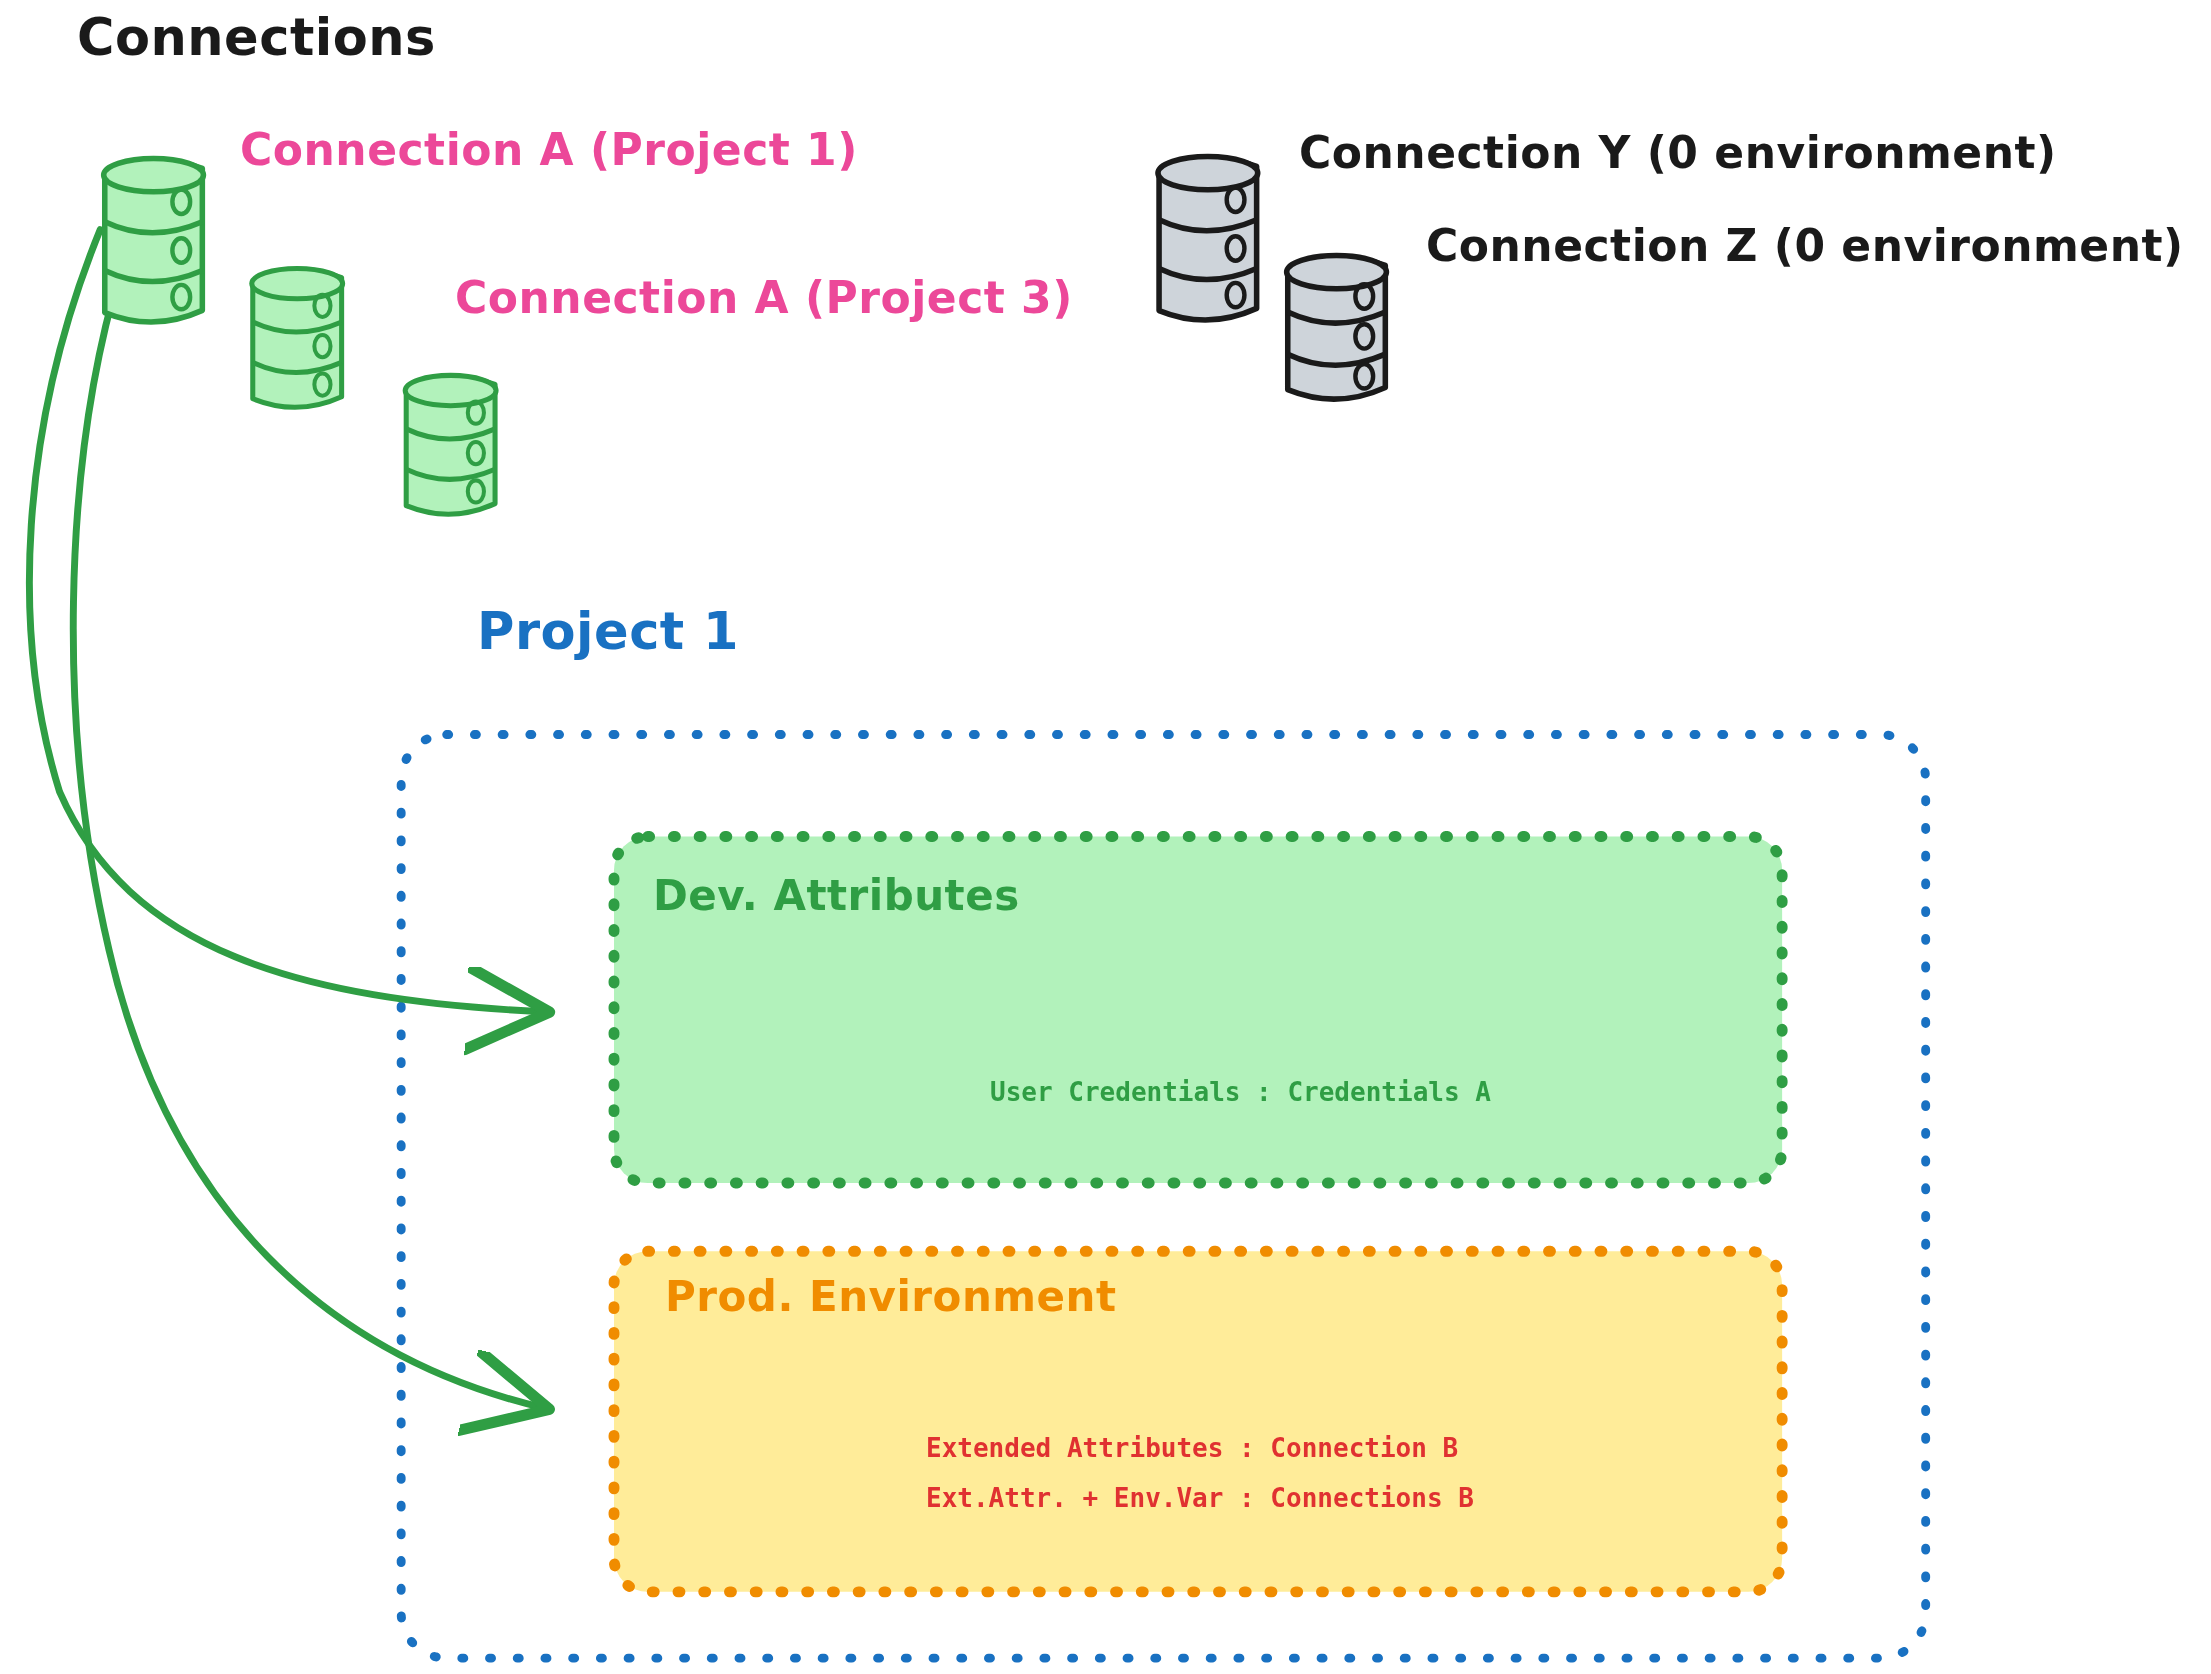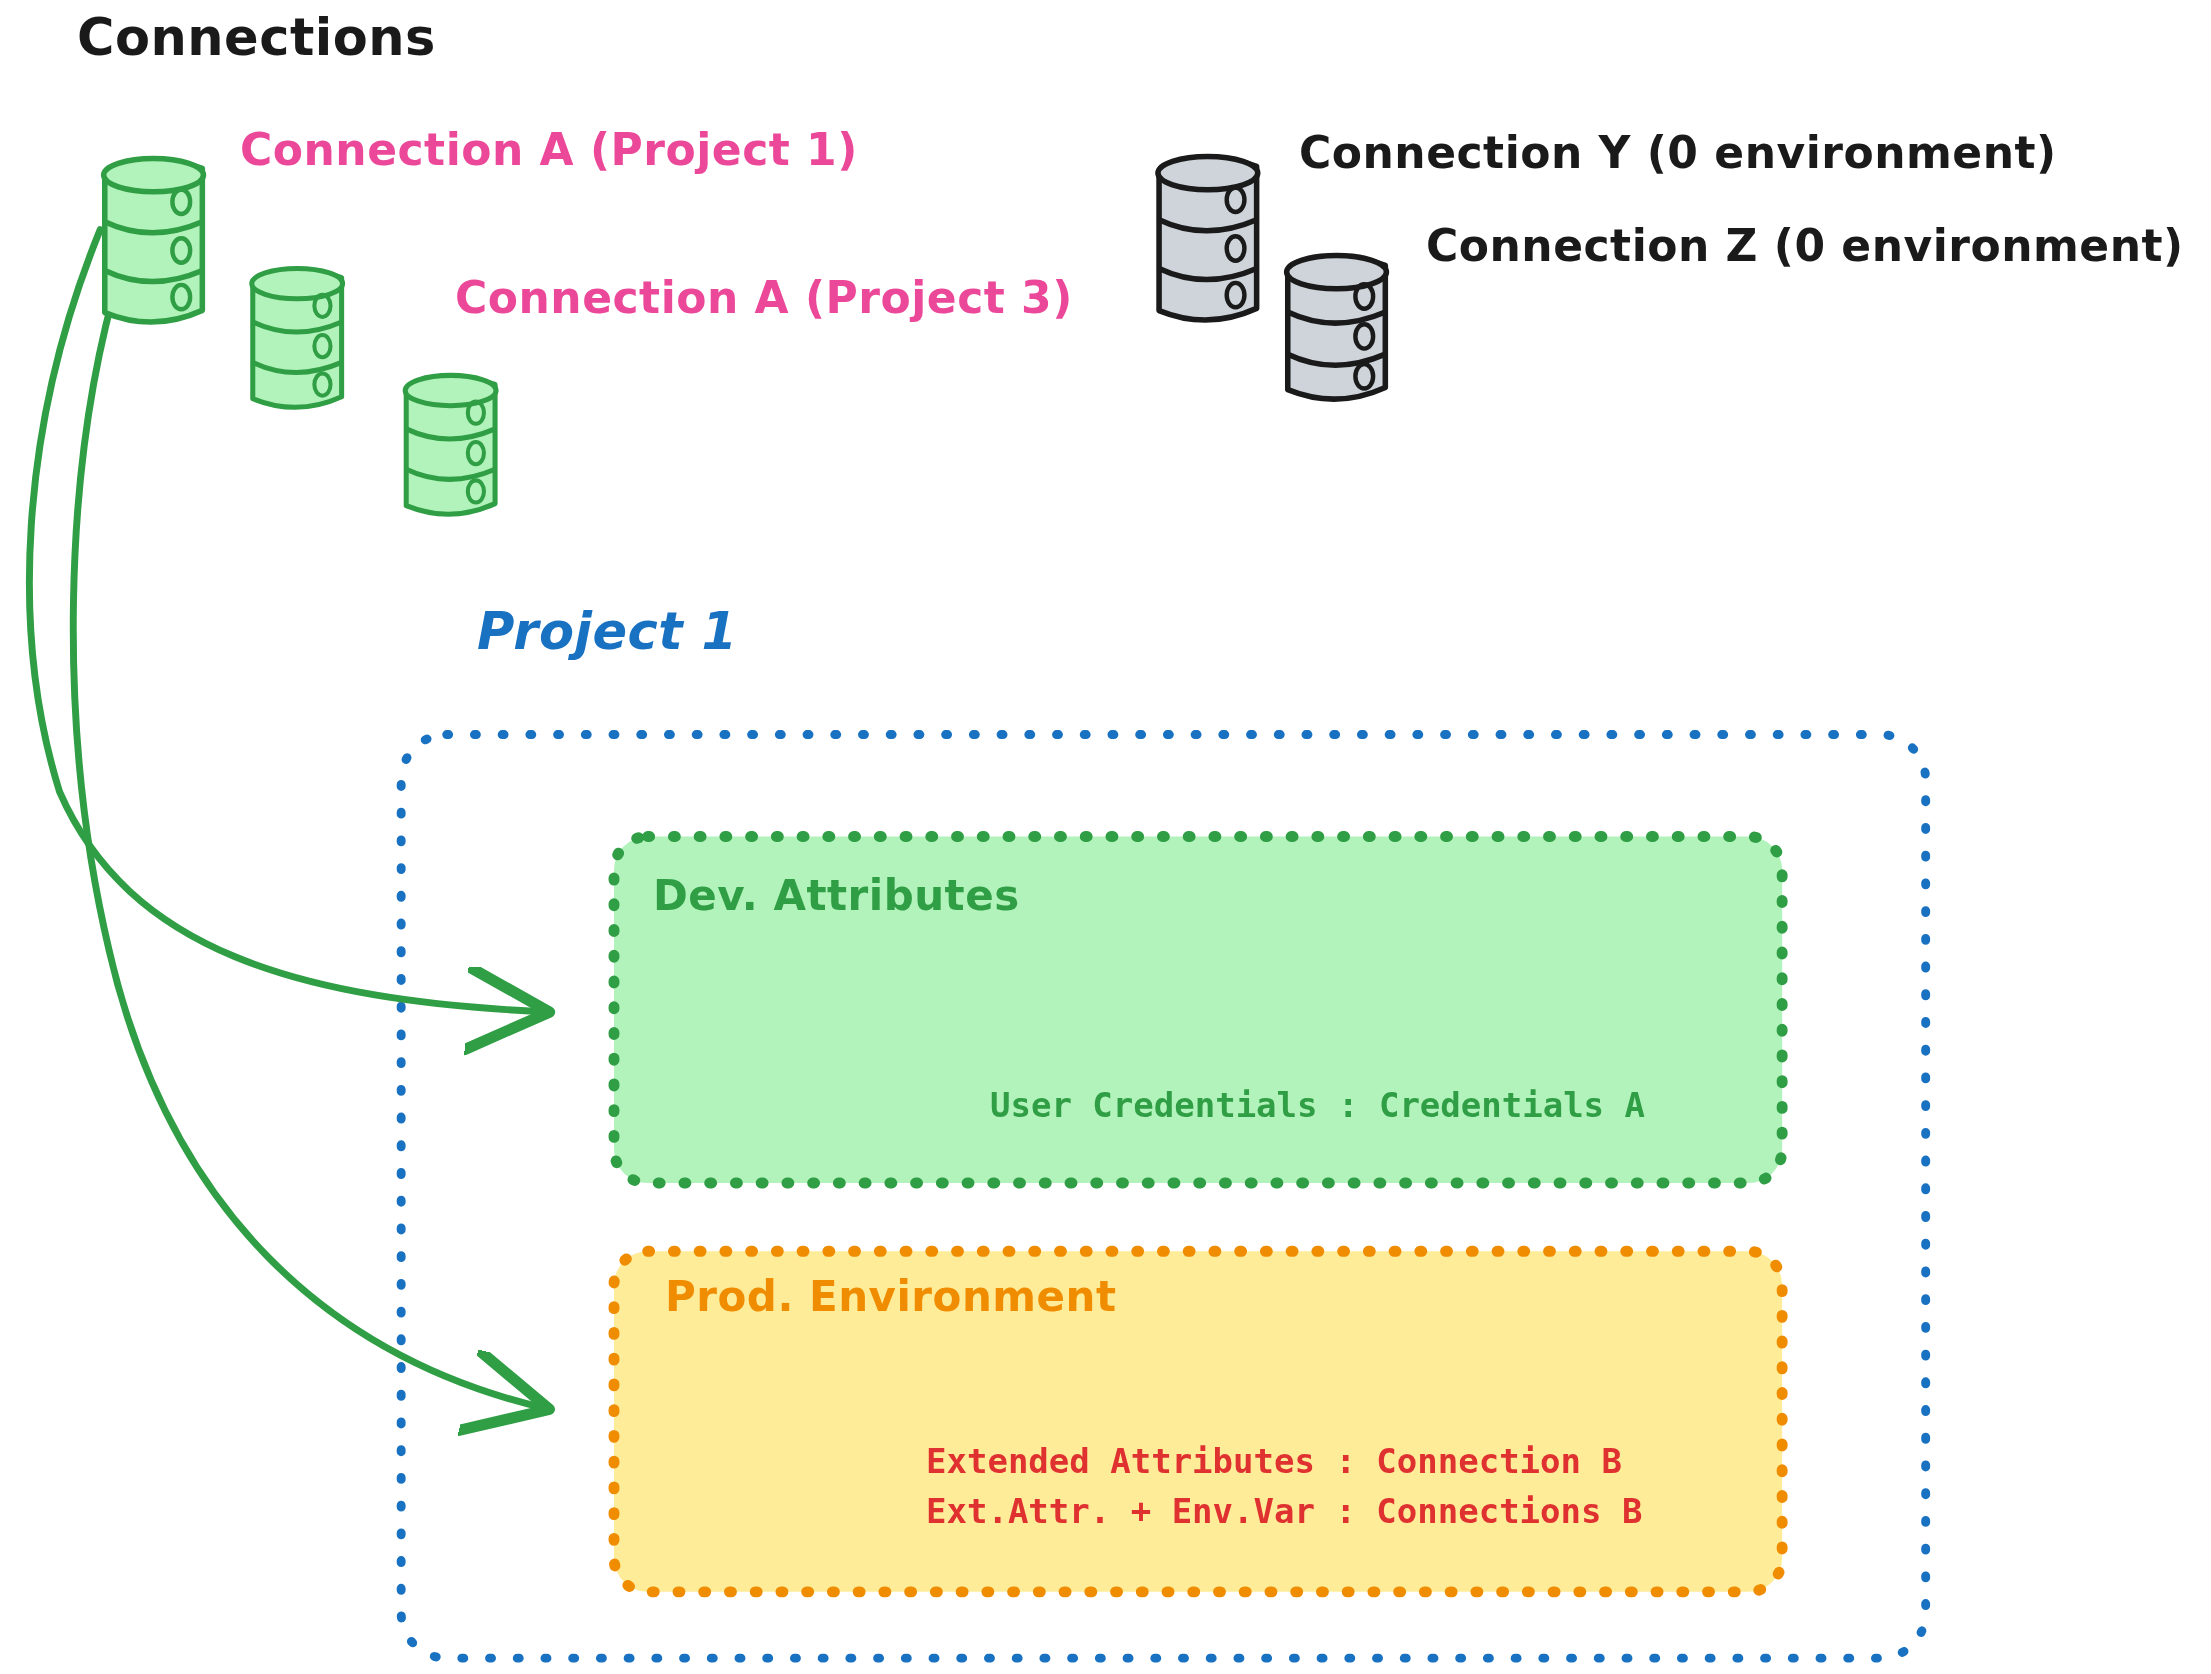--- a/index.html
+++ b/index.html
@@ -20,28 +20,28 @@
   .green-text{color:#ec4899;}
   .black-text{color:#1a1a1a;}
 
   #lbl-a1{left:240px;top:124px;}
   #lbl-a2{left:347px;top:203px;}
   #lbl-a3{left:455px;top:272px;}
   #lbl-y{left:1299px;top:127px;}
   #lbl-z{left:1426px;top:220px;}
 
   
-  #project-label{position:absolute;left:477px;top:602px;font-size:51px;color:#1971c2;font-style:italic;}
+  #project-label{position:absolute;left:477px;top:602px;font-size:51px;color:#1971c2;}
 
   
   .env-title{position:absolute;font-size:42px;}
   #dev-title{left:653px;top:871px;color:#2f9e44;}
   #prod-title{left:665px;top:1272px;color:#f08c00;}
 
-  .env-line{position:absolute;font-size:34px;margin-top:8px;}
+  .env-line{position:absolute;font-size:26px;}
   #dev-cred{left:990px;top:1077px;color:#2f9e44;}
   #prod-line1{left:926px;top:1433px;color:#e03131;text-align:center;}
   #prod-line2{left:926px;top:1483px;color:#e03131;}
 </style>
 </head>
 <body>
 
 <div id="stage">
 
   <svg width="2212" height="1674" viewBox="0 0 2234 1691" style="position:absolute;left:0;top:0;">

